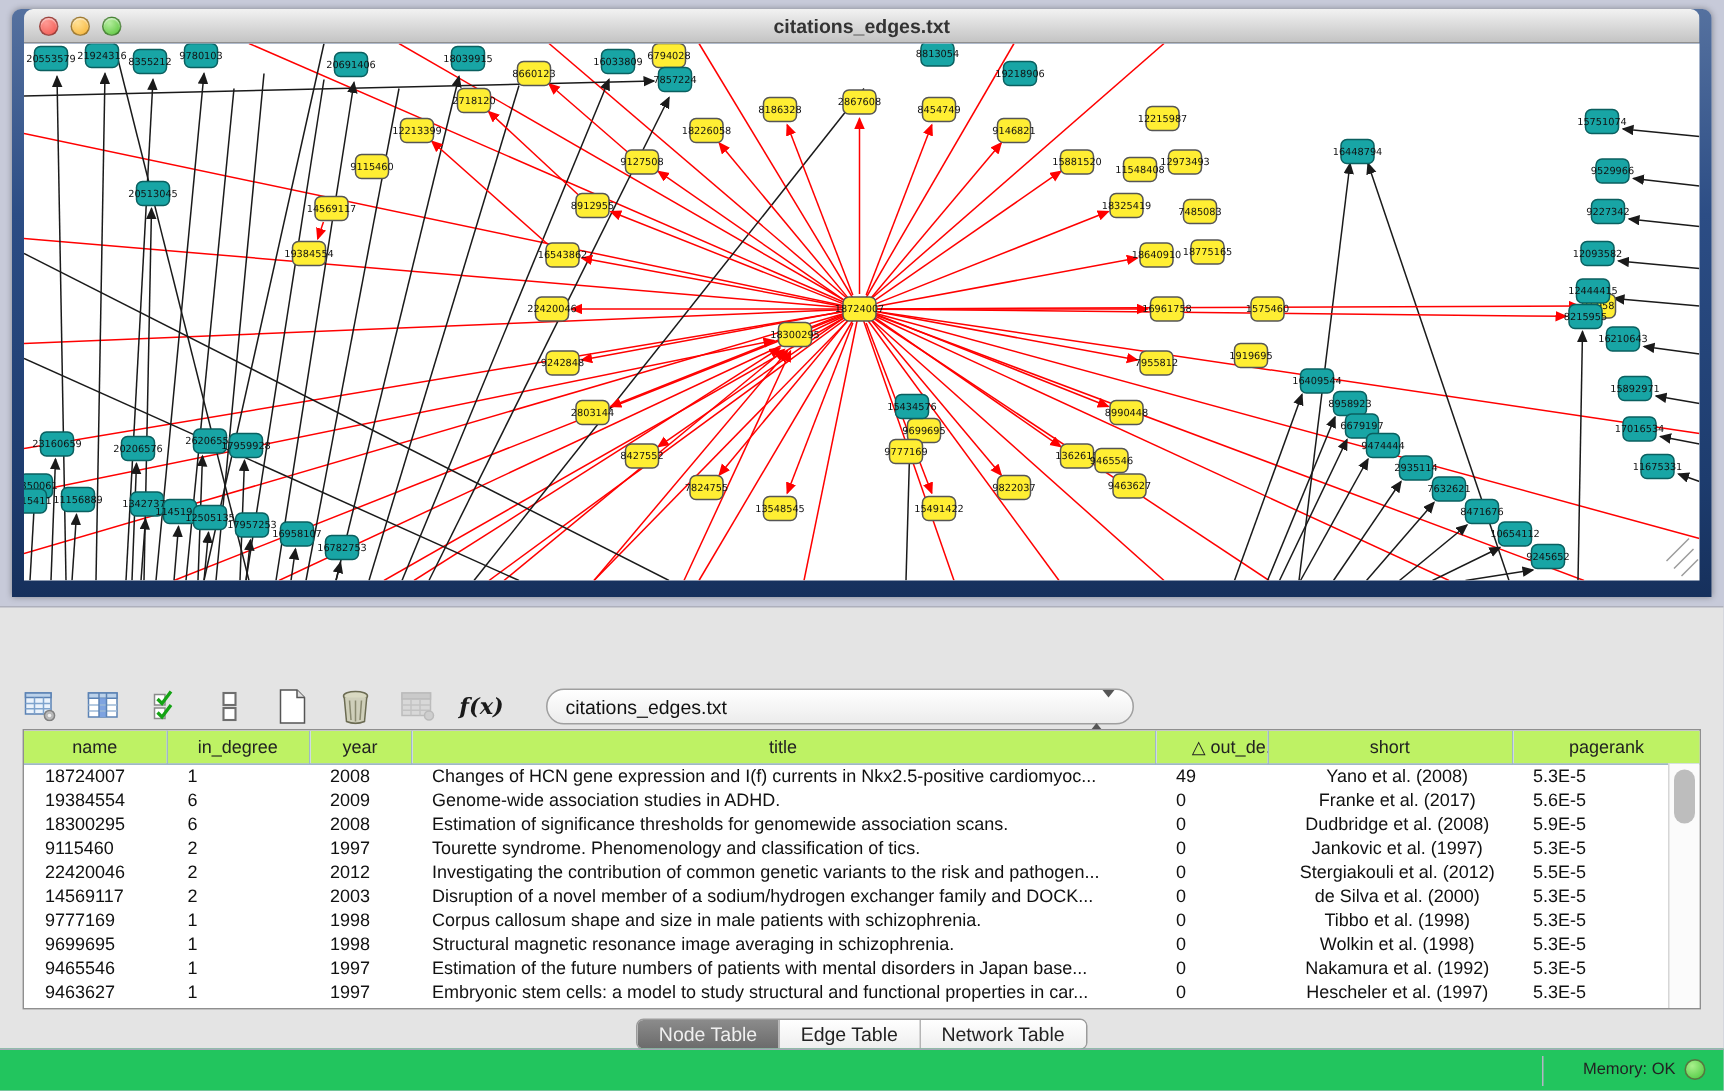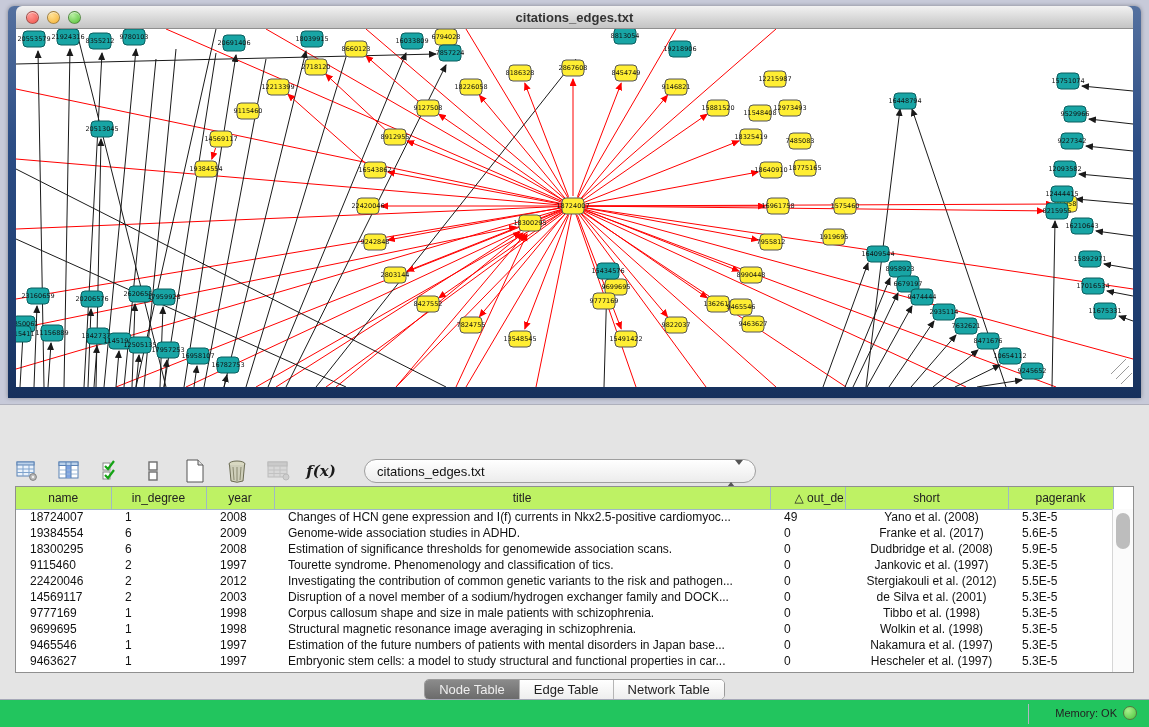--- a/index.html
+++ b/index.html
@@ -666,21 +666,21 @@
   <div class="table-box">
     <table class="grid">
       <thead id="grid-head">
           <tr>
             <th style="width: 95px;">name</th>
             <th style="width: 95px;">in_degree</th>
             <th style="width: 68px;">year</th>
             <th style="width: 496px;">title</th>
             <th style="width: 75px; padding-left: 24px;">△ out_de...</th>
             <th style="width: 163px;">short</th>
-            <th style="width: 105px;">pagerank</th>
+            <th style="width: 126px;">pagerank</th>
           </tr>
         </thead>
       <tbody id="grid-body">
           <tr>
             <td class="c-name">18724007</td>
             <td class="c-indeg">1</td>
             <td class="c-year">2008</td>
             <td class="c-title">Changes of HCN gene expression and I(f) currents in Nkx2.5-positive cardiomyoc...</td>
             <td class="c-out">49</td>
             <td class="c-short">Yano et al. (2008)</td>
@@ -721,21 +721,21 @@
             <td class="c-out">0</td>
             <td class="c-short">Stergiakouli et al. (2012)</td>
             <td class="c-rank">5.5E-5</td>
           </tr>
           <tr>
             <td class="c-name">14569117</td>
             <td class="c-indeg">2</td>
             <td class="c-year">2003</td>
             <td class="c-title">Disruption of a novel member of a sodium/hydrogen exchanger family and DOCK...</td>
             <td class="c-out">0</td>
-            <td class="c-short">de Silva et al. (2001)</td>
+            <td class="c-short">de Silva et al. (2000)</td>
             <td class="c-rank">5.3E-5</td>
           </tr>
           <tr>
             <td class="c-name">9777169</td>
             <td class="c-indeg">1</td>
             <td class="c-year">1998</td>
             <td class="c-title">Corpus callosum shape and size in male patients with schizophrenia.</td>
             <td class="c-out">0</td>
             <td class="c-short">Tibbo et al. (1998)</td>
             <td class="c-rank">5.3E-5</td>
@@ -748,21 +748,21 @@
             <td class="c-out">0</td>
             <td class="c-short">Wolkin et al. (1998)</td>
             <td class="c-rank">5.3E-5</td>
           </tr>
           <tr>
             <td class="c-name">9465546</td>
             <td class="c-indeg">1</td>
             <td class="c-year">1997</td>
             <td class="c-title">Estimation of the future numbers of patients with mental disorders in Japan base...</td>
             <td class="c-out">0</td>
-            <td class="c-short">Nakamura et al. (1997)</td>
+            <td class="c-short">Nakamura et al. (1992)</td>
             <td class="c-rank">5.3E-5</td>
           </tr>
           <tr>
             <td class="c-name">9463627</td>
             <td class="c-indeg">1</td>
             <td class="c-year">1997</td>
             <td class="c-title">Embryonic stem cells: a model to study structural and functional properties in car...</td>
             <td class="c-out">0</td>
             <td class="c-short">Hescheler et al. (1997)</td>
             <td class="c-rank">5.3E-5</td>

